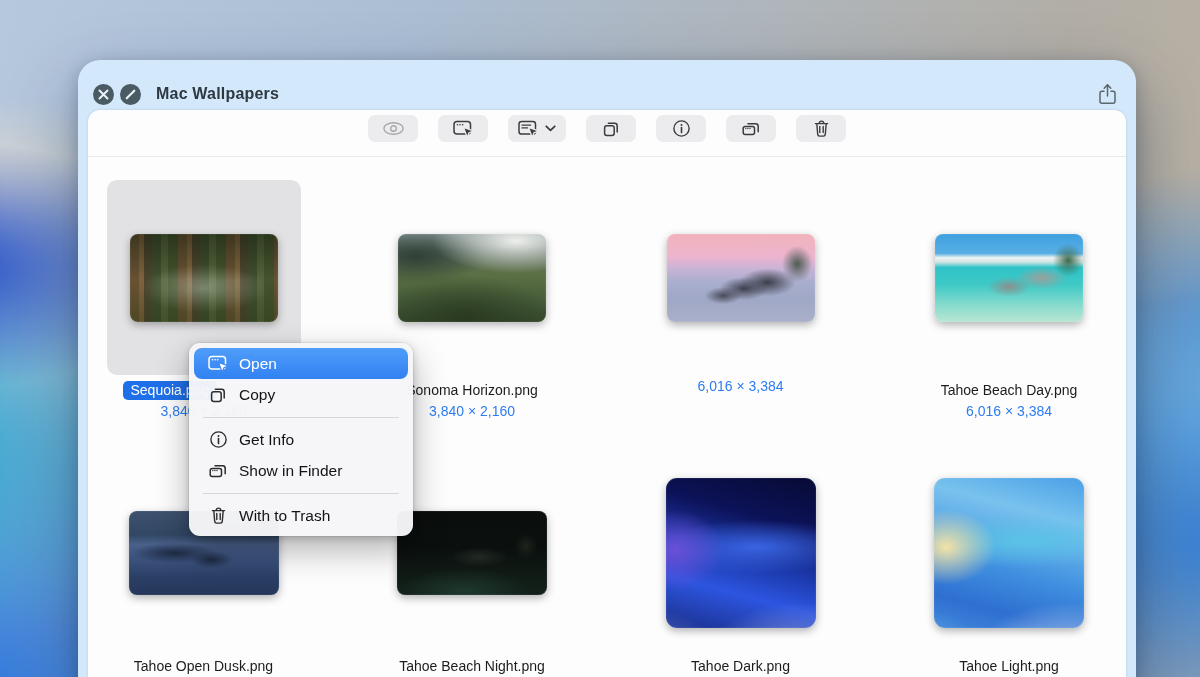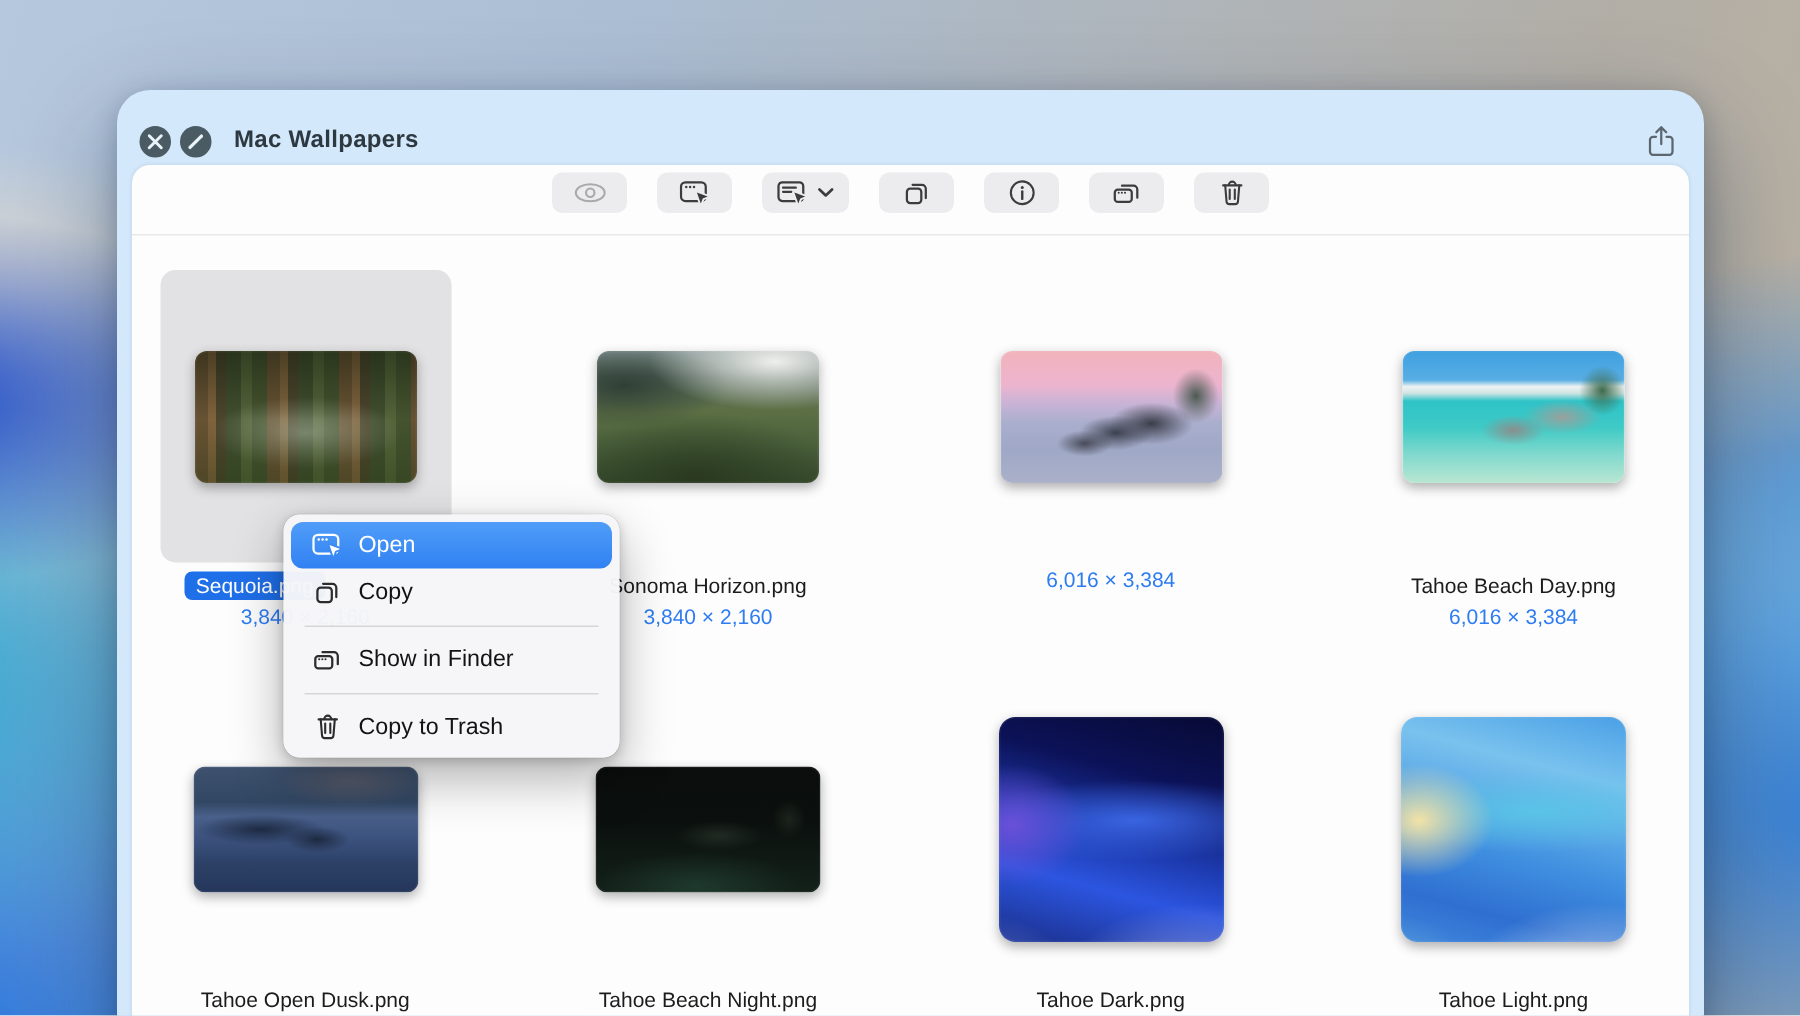--- a/index.html
+++ b/index.html
@@ -306,35 +306,45 @@
         <svg width="18" height="18" viewBox="0 0 18 18" fill="none" stroke="currentColor" stroke-linecap="round" stroke-linejoin="round" stroke-width="1.5">
           <path d="M6.4 3.2 h6.2 a2.6 2.6 0 0 1 2.6 2.6 v6.2"></path>
           <rect x="2.6" y="5.8" width="9.6" height="9.6" rx="2.2"></rect>
         </svg>
       </span>
       <span>Copy</span>
     </div>
     <div class="menu-sep"></div>
     <div class="menu-item">
       <span class="mi-icon">
+        <svg width="19" height="19" viewBox="0 0 19 19" fill="none" stroke="currentColor" stroke-linecap="round" stroke-linejoin="round" stroke-width="1.4">
+          <circle cx="9.5" cy="9.5" r="7.6"></circle>
+          <circle cx="9.5" cy="6" r="1" fill="currentColor" stroke="none"></circle>
+          <path d="M9.5 8.6 v5" stroke-width="1.6"></path>
+        </svg>
+      </span>
+      <span>Get Info</span>
+    </div>
+    <div class="menu-item">
+      <span class="mi-icon">
         <svg width="20" height="16" viewBox="0 0 20 16" fill="none" stroke="currentColor" stroke-linecap="round" stroke-linejoin="round" stroke-width="1.5">
           <path d="M7 2.8 h7.6 a2.6 2.6 0 0 1 2.6 2.6 v5.4"></path>
           <rect x="2.2" y="5.4" width="11.3" height="8.2" rx="2"></rect>
           <circle cx="4.8" cy="7.5" r="0.7" fill="currentColor" stroke="none"></circle>
           <circle cx="6.9" cy="7.5" r="0.7" fill="currentColor" stroke="none"></circle>
           <circle cx="9" cy="7.5" r="0.7" fill="currentColor" stroke="none"></circle>
         </svg>
       </span>
       <span>Show in Finder</span>
     </div>
     <div class="menu-sep"></div>
     <div class="menu-item">
       <span class="mi-icon">
         <svg width="17" height="19" viewBox="0 0 17 19" fill="none" stroke="currentColor" stroke-linecap="round" stroke-linejoin="round" stroke-width="1.4">
           <path d="M2.4 4.6 h12.2"></path>
           <path d="M6.2 4.4 a2.3 2.3 0 0 1 4.6 0"></path>
           <path d="M3.8 4.6 l.9 10.8 a1.9 1.9 0 0 0 1.9 1.7 h3.8 a1.9 1.9 0 0 0 1.9 -1.7 l.9 -10.8"></path>
           <path d="M6.8 7.4 v6.2 M10.2 7.4 v6.2"></path>
         </svg>
       </span>
-      <span>Copy to Trash</span>
+      <span>With to Trash</span>
     </div>
   </div>
 
 </body></html>

